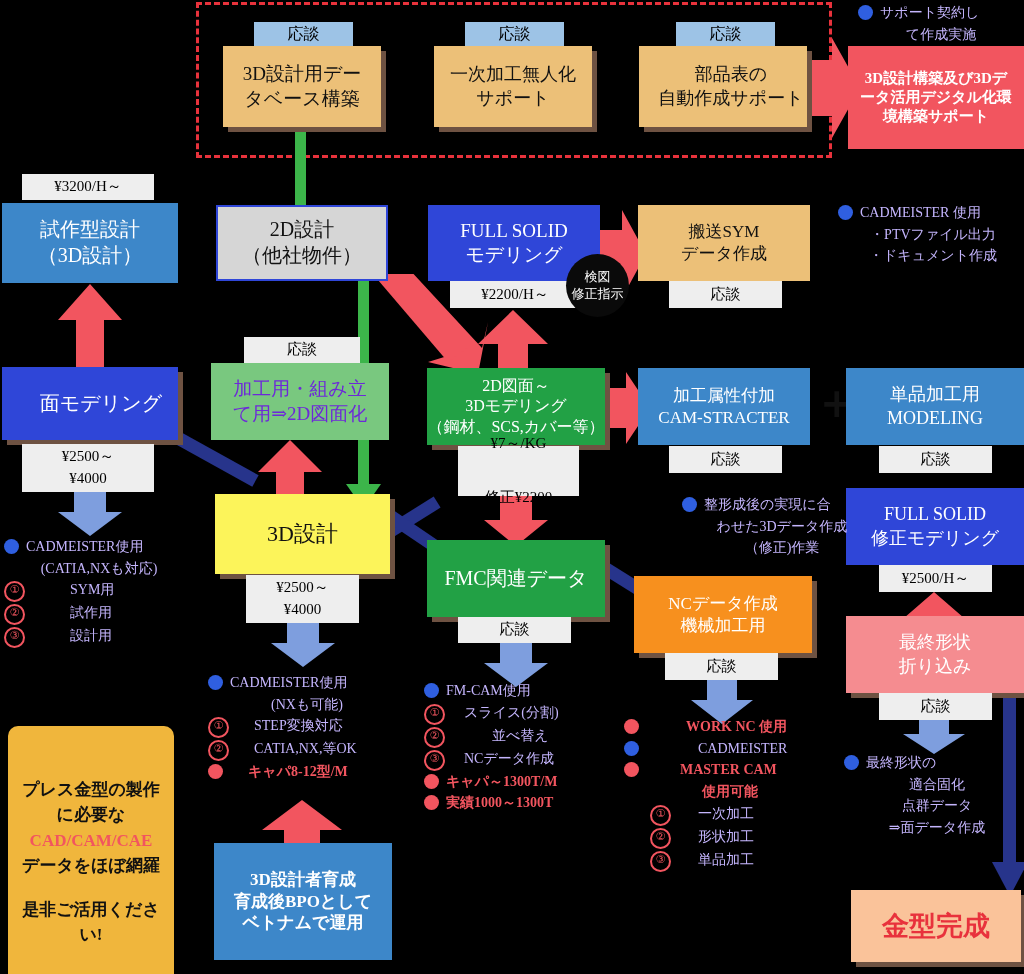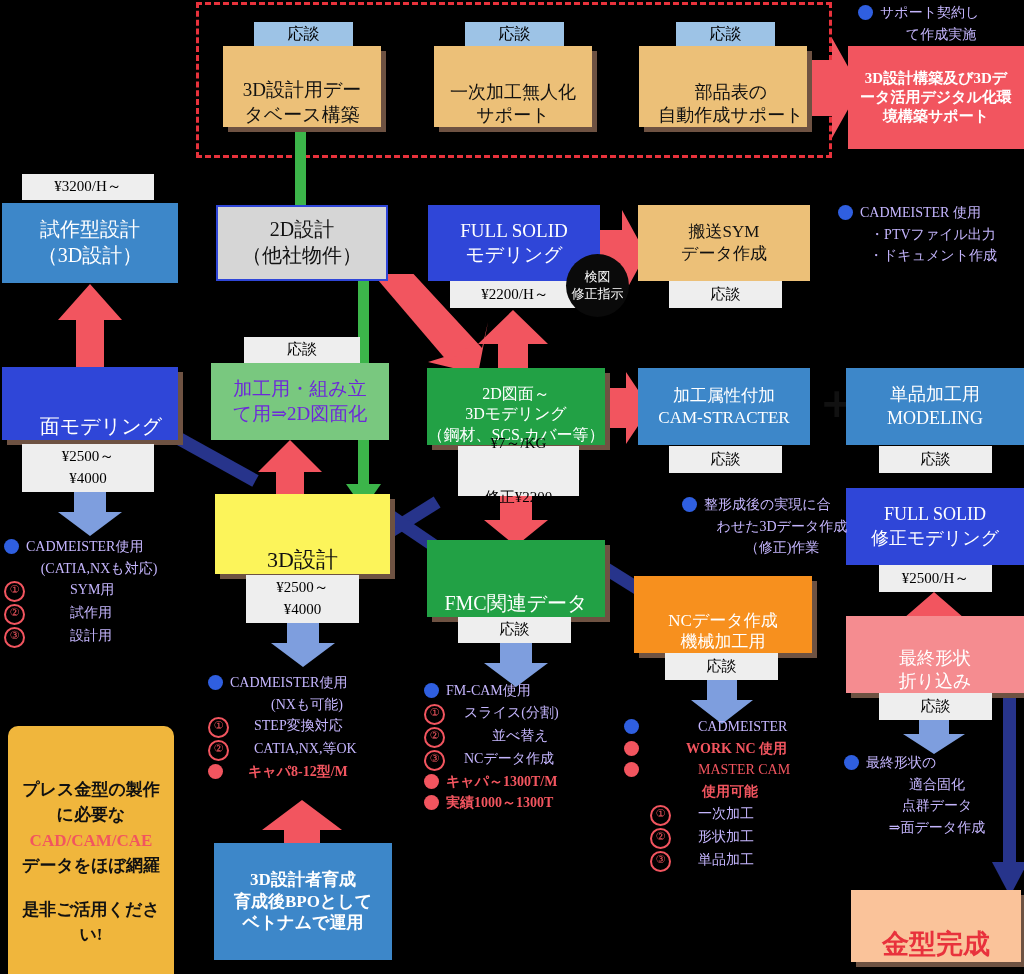--- a/index.html
+++ b/index.html
@@ -6,21 +6,21 @@
   html,body{margin:0;padding:0;background:#000;}
   body{width:1024px;height:974px;position:relative;overflow:hidden;
        font-family:"Liberation Serif","DejaVu Serif",serif;}
   #stage{position:absolute;left:0;top:0;width:1024px;height:974px;}
 
   
   .box{position:absolute;box-sizing:border-box;display:flex;flex-direction:column;
        align-items:center;justify-content:center;text-align:center;
        line-height:1.28;z-index:6;}
   .box .ln{display:block;white-space:nowrap;}
-  .shadow{box-shadow:5px 5px 0 0 #6e5242;justify-content:flex-end;}
+  .shadow{box-shadow:5px 5px 0 0 #6e5242;}
 
   
   .plate{position:absolute;background:#eeeeee;color:#000;display:flex;
          flex-direction:column;align-items:center;justify-content:center;
          text-align:center;font-size:15px;line-height:1.45;z-index:7;
          box-sizing:border-box;}
   .plate .ln{display:block;white-space:nowrap;}
 
   
   .tab{position:absolute;background:#9dc3e6;color:#000;display:flex;
@@ -331,30 +331,30 @@
   </div>
   <div class="plate" style="left:665px;top:653px;width:113px;height:27px;">
     <span class="ln">応談</span>
   </div>
   <svg class="arrow" style="left:691px;top:680px;" width="62" height="44" viewBox="0 0 62 44">
     <path d="M16,0 L46,0 L46,20 L62,20 L31,44 L0,20 L16,20 Z" fill="#7e9ede"></path>
   </svg>
 
   <div class="note" style="left:624px;top:716px;width:212px;">
     <div class="row">
+        <span class="bul red"></span>
+        <span class="rd" style="margin-left:40px;font-weight:bold">WORK NC 使用</span>
+      </div>
+    <div class="row">
         <span class="bul blue"></span>
         <span class="dk" style="margin-left:52px">CADMEISTER</span>
       </div>
     <div class="row">
         <span class="bul red"></span>
-        <span class="rd" style="margin-left:40px;font-weight:bold">WORK NC 使用</span>
-      </div>
-    <div class="row">
-        <span class="bul red"></span>
-        <span class="rd" style="margin-left:52px;font-weight:normal">MASTER CAM</span>
+        <span class="rd" style="margin-left:34px;font-weight:bold">MASTER CAM</span>
       </div>
     <div class="ctr rd" style="font-weight:bold">使用可能</div>
     <div class="row" style="margin-left:26px">
         <span class="num">①</span>
         <span class="dk" style="margin-left:20px">一次加工</span>
       </div>
     <div class="row" style="margin-left:26px">
         <span class="num">②</span>
         <span class="dk" style="margin-left:20px">形状加工</span>
       </div>

